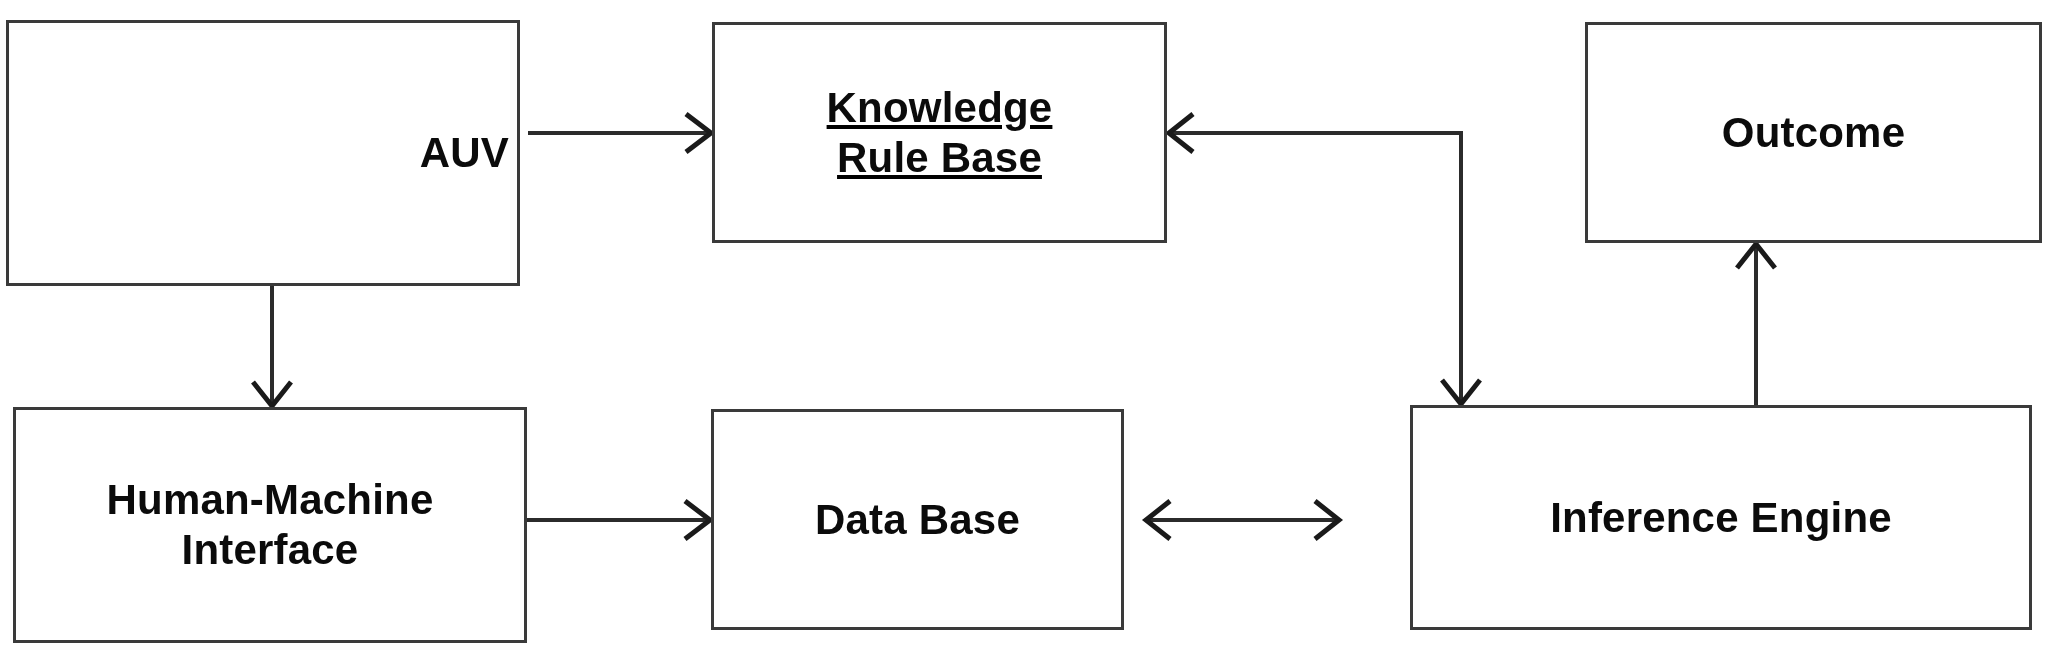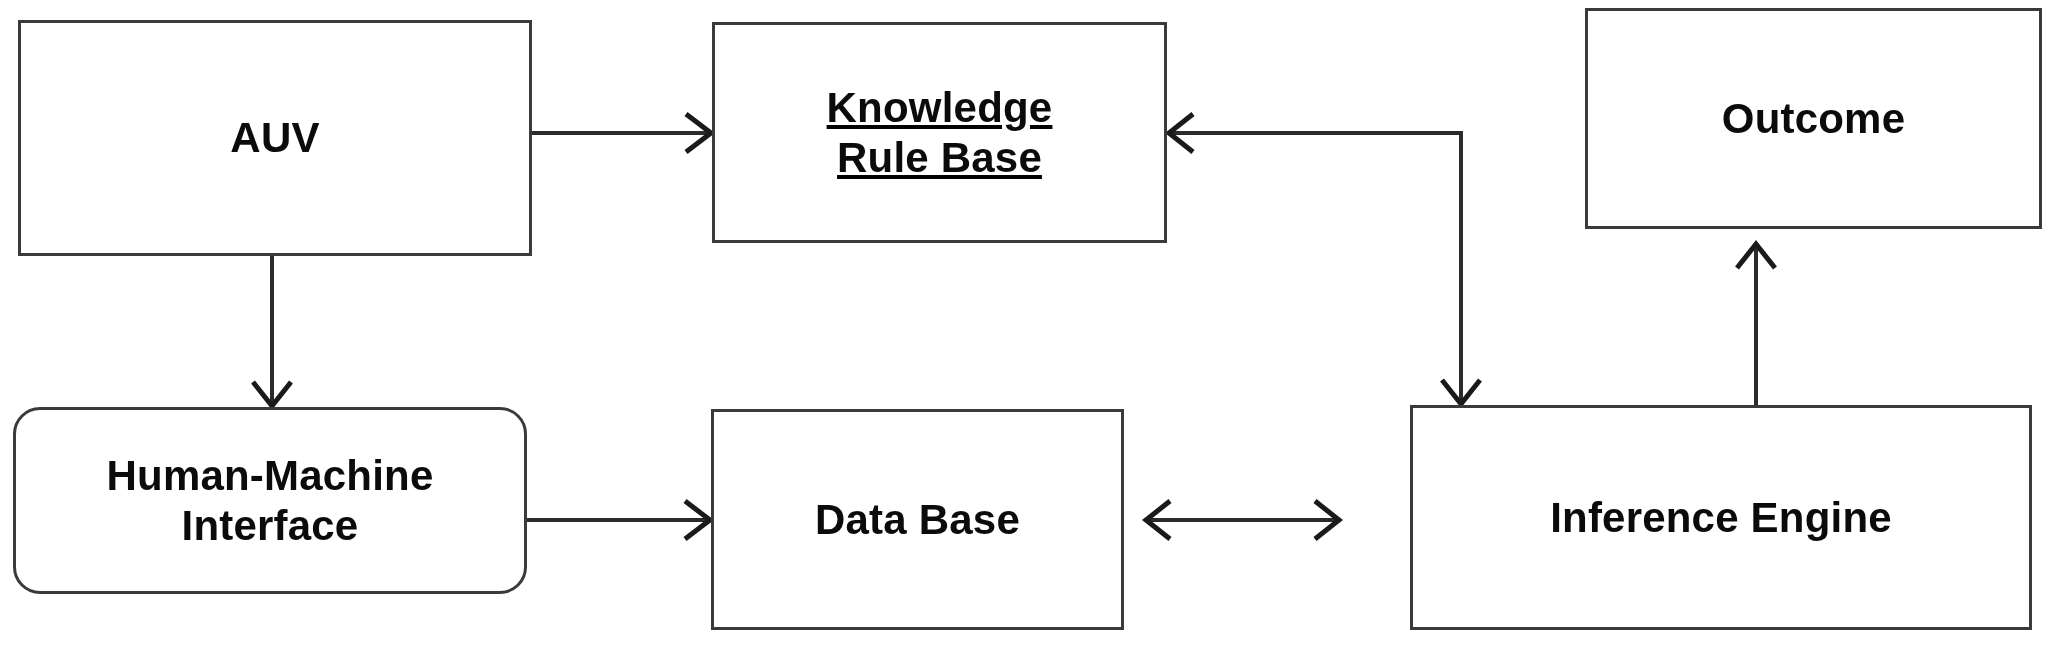--- a/index.html
+++ b/index.html
@@ -91,34 +91,34 @@
       <path class="edge-head" d="M 1193 114 L 1169 133 L 1193 152"></path>
       <path class="edge-head" d="M 1442 380 L 1461 404 L 1480 380"></path>
     </g>
 
     <g>
       <path class="edge-path" d="M 1756 405 L 1756 246"></path>
       <path class="edge-head" d="M 1737 268 L 1756 244 L 1775 268"></path>
     </g>
   </svg>
 
-  <div class="node" style="left:18px; top:20px; width:514px; height:236px;">
+  <div class="node" style="left:6px; top:20px; width:514px; height:266px;justify-content:flex-end;">
     <span class="node-label">AUV</span>
   </div>
 
   <div class="node" style="left:712px; top:22px; width:455px; height:221px;text-decoration:underline;">
     <span class="node-label">Knowledge
 Rule Base</span>
   </div>
 
-  <div class="node" style="left:1585px; top:8px; width:457px; height:221px;">
+  <div class="node" style="left:1585px; top:22px; width:457px; height:221px;">
     <span class="node-label">Outcome</span>
   </div>
 
-  <div class="node" style="left:13px; top:407px; width:514px; height:187px;border-radius:27px;">
+  <div class="node" style="left:13px; top:407px; width:514px; height:236px;">
     <span class="node-label">Human-Machine
 Interface</span>
   </div>
 
   <div class="node" style="left:711px; top:409px; width:413px; height:221px;">
     <span class="node-label">Data Base</span>
   </div>
 
   <div class="node" style="left:1410px; top:405px; width:622px; height:225px;text-align:right;">
     <span class="node-label">Inference Engine</span>

